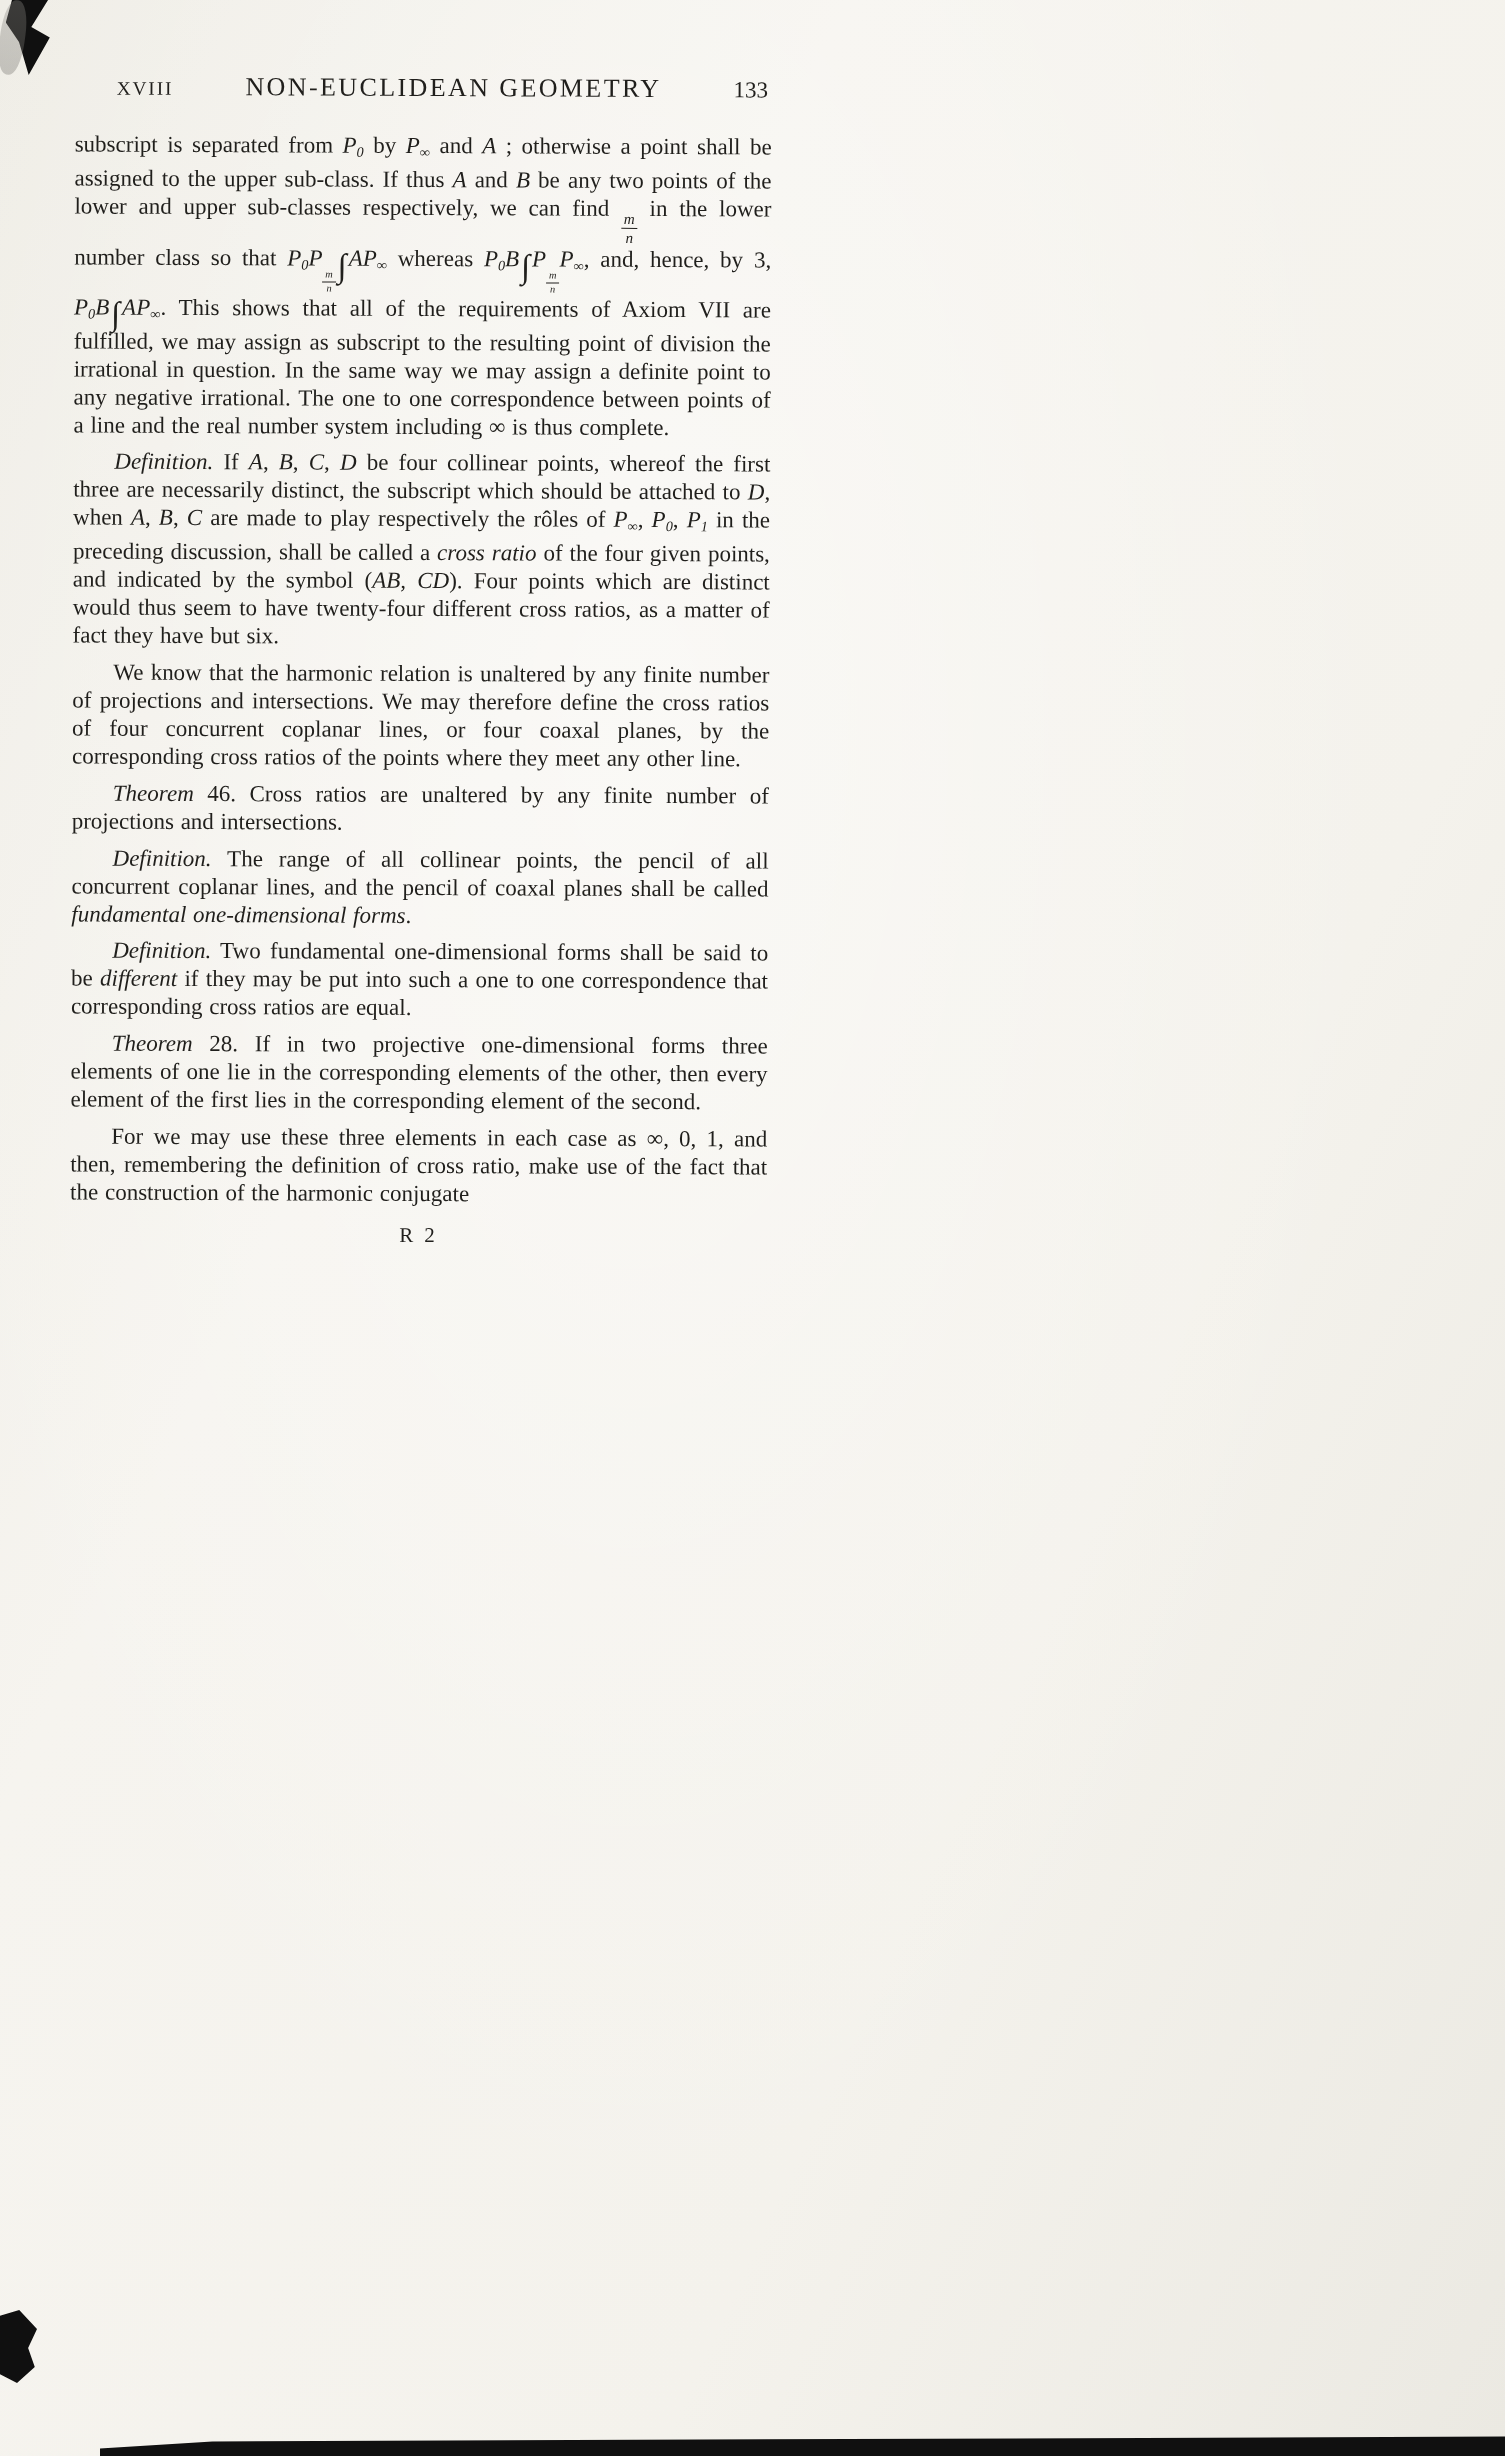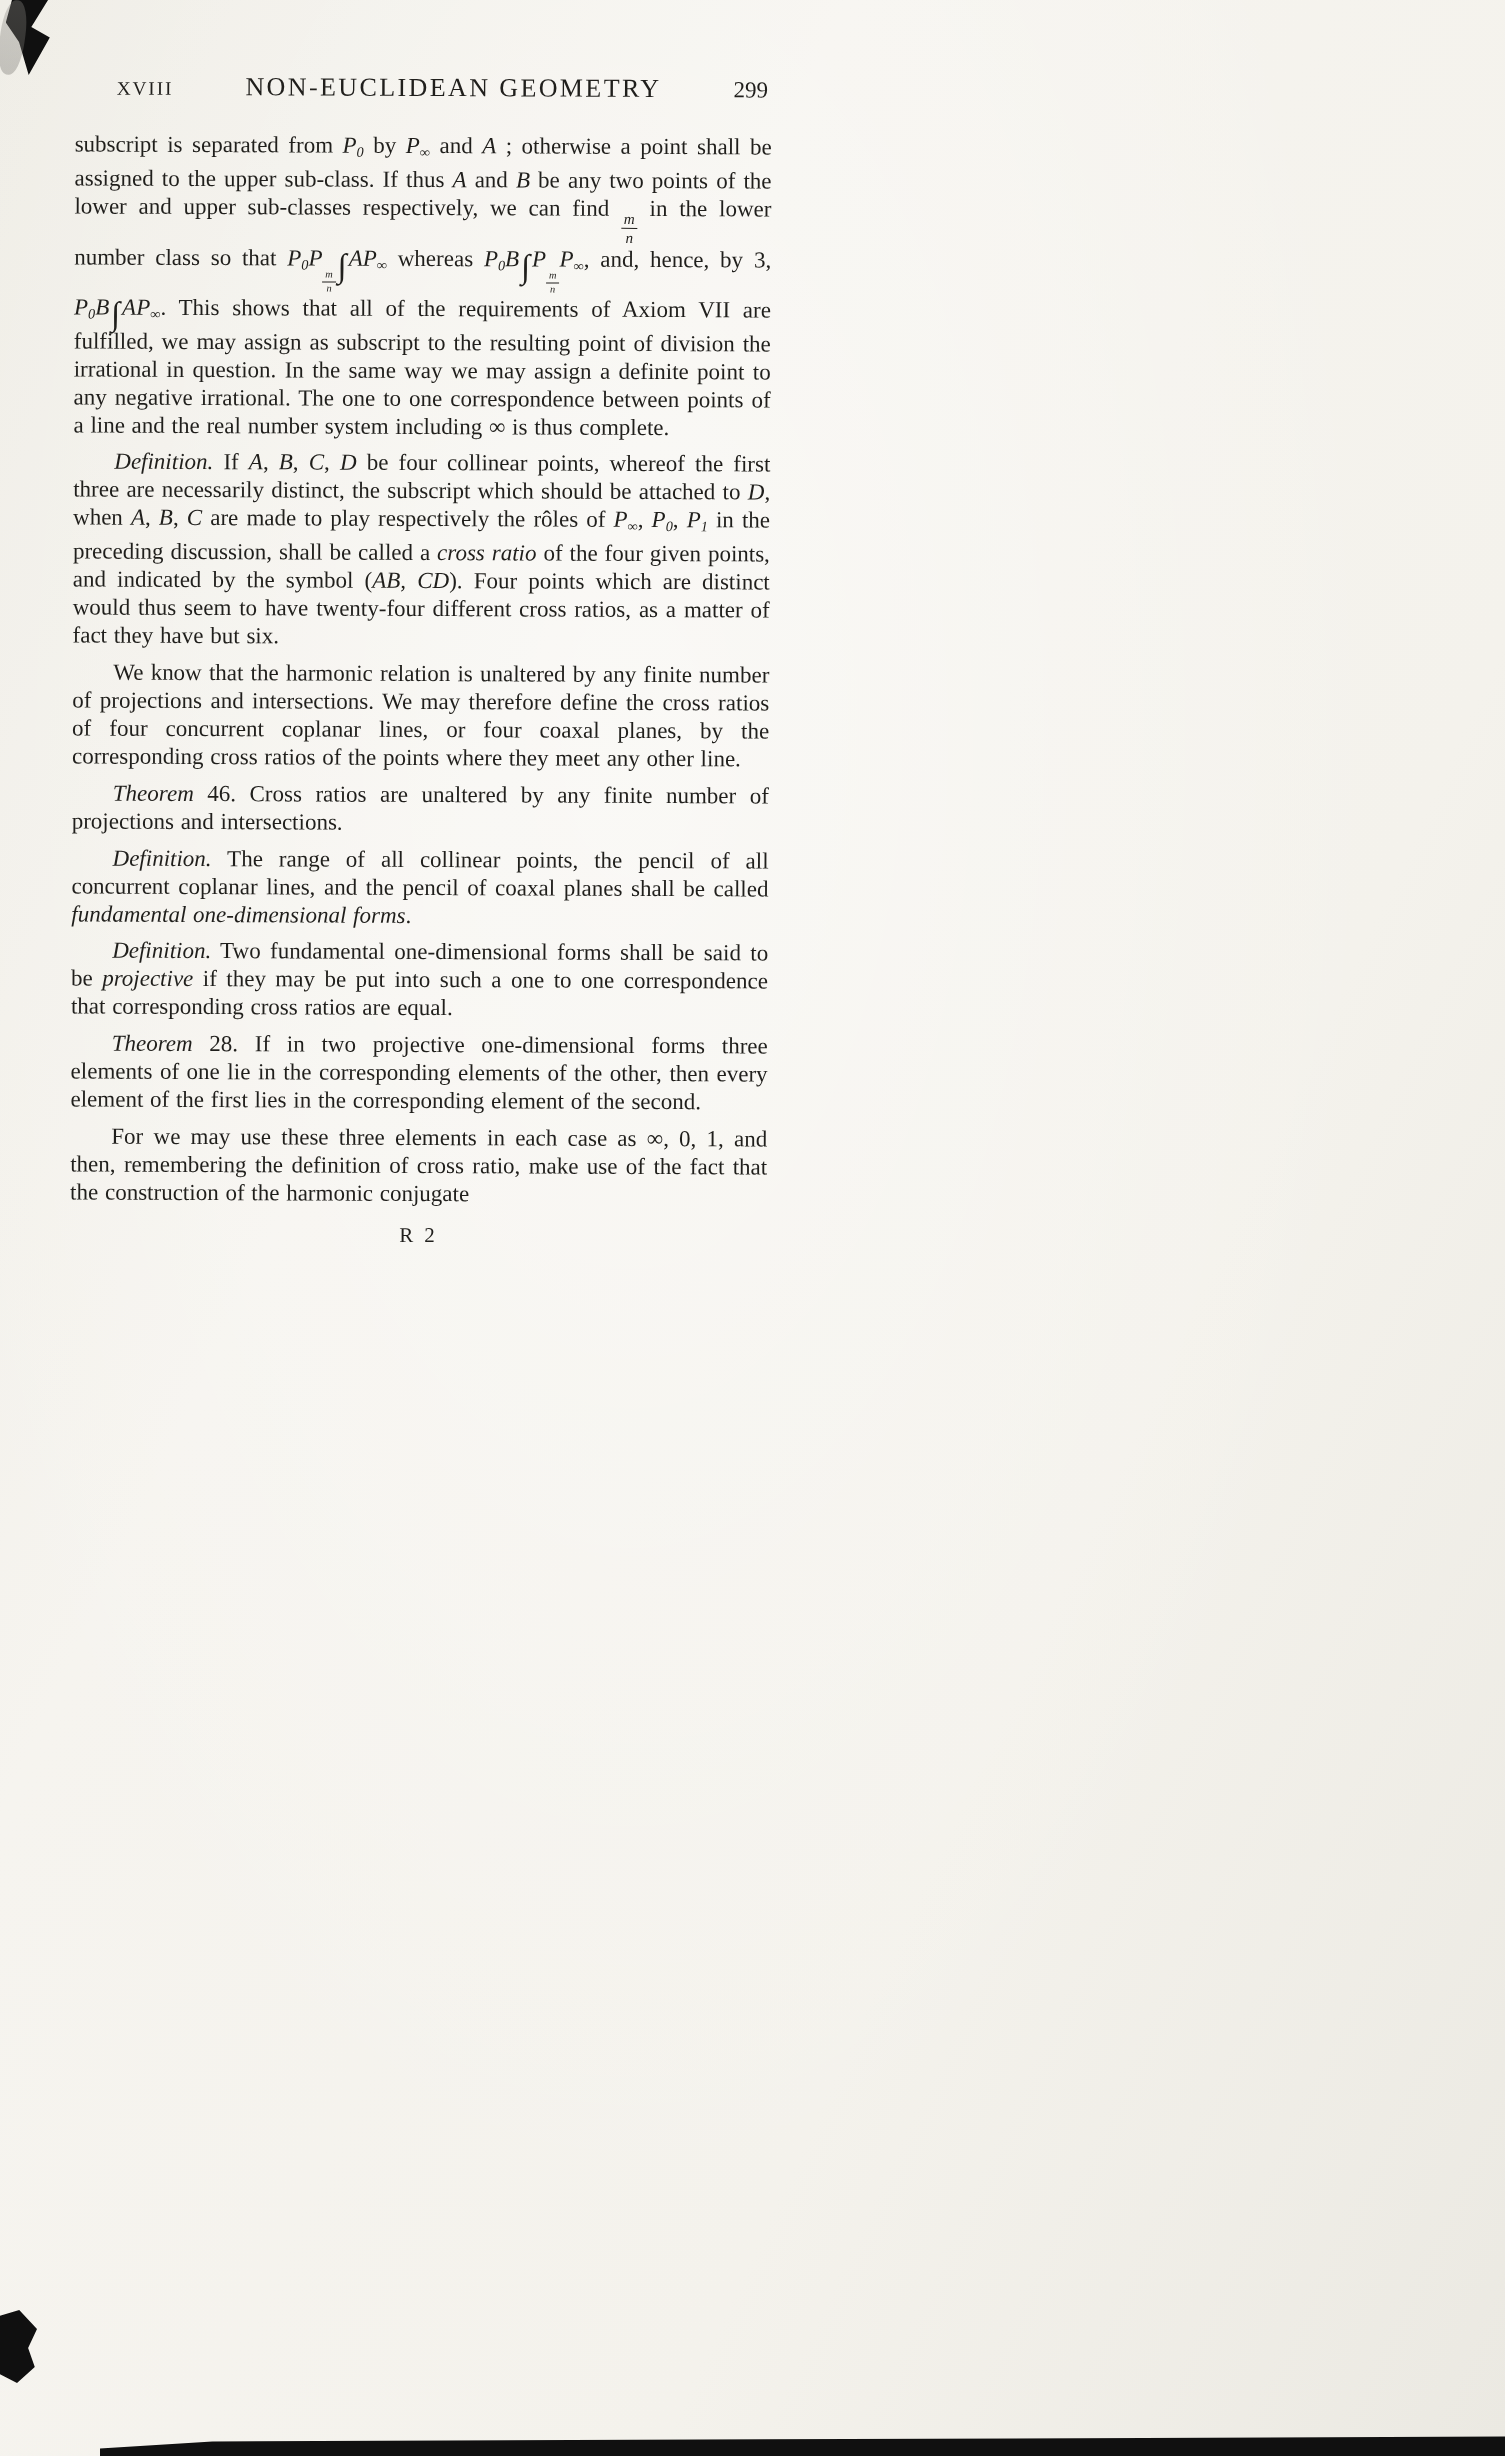--- a/index.html
+++ b/index.html
@@ -106,39 +106,39 @@
   }
 </style>
 </head>
 <body>
 
 <div class="page">
 
   <div class="running-head">
     <span class="chapter">XVIII</span>
     <span class="title">NON-EUCLIDEAN GEOMETRY</span>
-    <span class="pagenum">299</span>
+    <span class="pagenum">133</span>
   </div>
 
   <div class="text-body">
       <p class="para"><span>subscript is separated from </span><span class="i">P</span><span class="sub">0</span><span> by </span><span class="i">P</span><span class="sub">∞</span><span> and </span><span class="i">A</span><span> ; otherwise a point shall be assigned to the upper sub-class. If thus </span><span class="i">A</span><span> and </span><span class="i">B</span><span> be any two points of the lower and upper sub-classes respectively, we can find </span><span class="frac i">
           <span class="num">m</span>
           <span class="den">n</span>
         </span><span> in the lower number class so that </span><span class="i">P</span><span class="sub">0</span><span class="i">P</span><span class="frac i subfrac">
           <span class="num">m</span>
           <span class="den">n</span>
         </span><span class="sep">∫</span><span class="i">AP</span><span class="sub">∞</span><span> whereas </span><span class="i">P</span><span class="sub">0</span><span class="i">B</span><span class="sep">∫</span><span class="i">P</span><span class="frac i subfrac">
           <span class="num">m</span>
           <span class="den">n</span>
         </span><span class="i">P</span><span class="sub">∞</span><span>, and, hence, by 3, </span><span class="i">P</span><span class="sub">0</span><span class="i">B</span><span class="sep">∫</span><span class="i">AP</span><span class="sub">∞</span><span>. This shows that all of the requirements of Axiom VII are fulfilled, we may assign as subscript to the resulting point of division the irrational in question. In the same way we may assign a definite point to any negative irrational. The one to one correspondence between points of a line and the real number system including ∞ is thus complete.</span></p>
       <p class="para indent"><span class="i">Definition.</span><span> If </span><span class="i">A</span><span>, </span><span class="i">B</span><span>, </span><span class="i">C</span><span>, </span><span class="i">D</span><span> be four collinear points, whereof the first three are necessarily distinct, the subscript which should be attached to </span><span class="i">D</span><span>, when </span><span class="i">A</span><span>, </span><span class="i">B</span><span>, </span><span class="i">C</span><span> are made to play respectively the rôles of </span><span class="i">P</span><span class="sub">∞</span><span>, </span><span class="i">P</span><span class="sub">0</span><span>, </span><span class="i">P</span><span class="sub">1</span><span> in the preceding discussion, shall be called a </span><span class="i">cross ratio</span><span> of the four given points, and indicated by the symbol (</span><span class="i">AB, CD</span><span>). Four points which are distinct would thus seem to have twenty-four different cross ratios, as a matter of fact they have but six.</span></p>
       <p class="para indent"><span>We know that the harmonic relation is unaltered by any finite number of projections and intersections. We may therefore define the cross ratios of four concurrent coplanar lines, or four coaxal planes, by the corresponding cross ratios of the points where they meet any other line.</span></p>
       <p class="para indent"><span class="i">Theorem</span><span> 46. Cross ratios are unaltered by any finite number of projections and intersections.</span></p>
       <p class="para indent"><span class="i">Definition.</span><span> The range of all collinear points, the pencil of all concurrent coplanar lines, and the pencil of coaxal planes shall be called </span><span class="i">fundamental one-dimensional forms</span><span>.</span></p>
-      <p class="para indent"><span class="i">Definition.</span><span> Two fundamental one-dimensional forms shall be said to be </span><span class="i">projective</span><span> if they may be put into such a one to one correspondence that corresponding cross ratios are equal.</span></p>
+      <p class="para indent"><span class="i">Definition.</span><span> Two fundamental one-dimensional forms shall be said to be </span><span class="i">different</span><span> if they may be put into such a one to one correspondence that corresponding cross ratios are equal.</span></p>
       <p class="para indent"><span class="i">Theorem</span><span> 28. If in two projective one-dimensional forms three elements of one lie in the corresponding elements of the other, then every element of the first lies in the corresponding element of the second.</span></p>
       <p class="para indent"><span>For we may use these three elements in each case as ∞, 0, 1, and then, remembering the definition of cross ratio, make use of the fact that the construction of the harmonic conjugate</span></p>
     </div>
 
   <div class="footer">R 2</div>
 
 </div>
 
 <div class="artifact corner-mark"></div>
 <div class="smudge-mark"></div>

